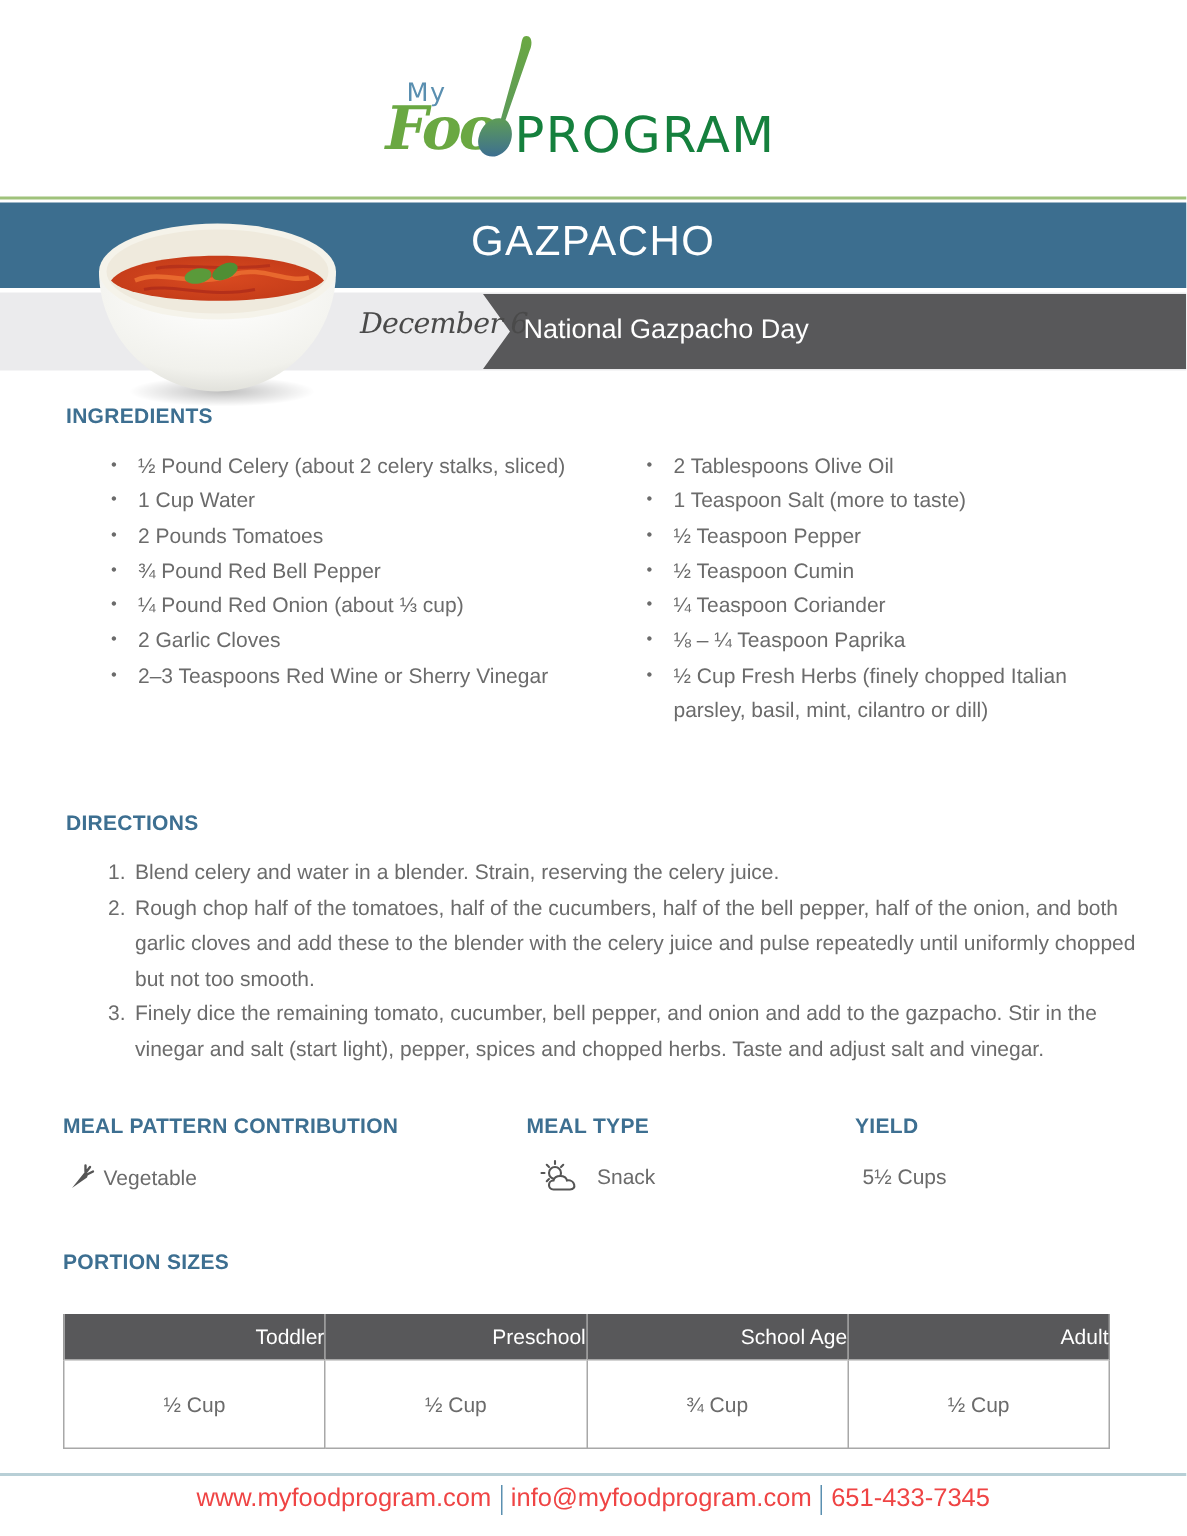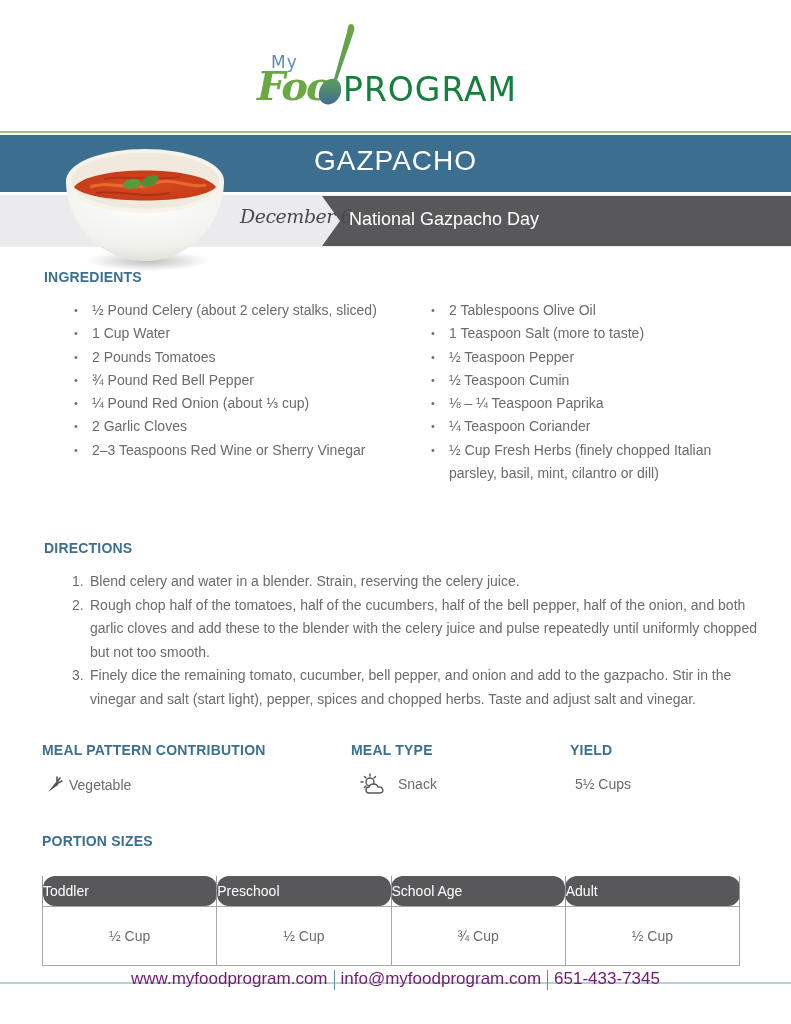--- a/index.html
+++ b/index.html
@@ -36,25 +36,25 @@
 
   ol.dir { position: absolute; left: 68px; top: 570px; width: 690px; list-style: none; font-size: 14px; line-height: 23.5px; color: #6b6b6b; }
   ol.dir li { position: relative; padding-left: 22px; }
   .dir-num { position: absolute; left: 4px; top: 0; }
 
   .info-row { position: absolute; font-size: 14px; color: #6b6b6b; display: flex; align-items: center; }
   .info-row svg { margin-right: 6px; }
 
   
   table.portions { position: absolute; left: 42px; top: 876px; width: 698px; border-collapse: collapse; font-size: 14px; }
-  table.portions th { background: #58585a; color: #ffffff; font-weight: normal; height: 30px; border-left: 1px solid #9a9a9a; border-right: 1px solid #9a9a9a; text-align: left; width: 25%; border-radius: 12px; }
+  table.portions th { background: #58585a; color: #ffffff; font-weight: normal; height: 30px; border-left: 1px solid #9a9a9a; border-right: 1px solid #9a9a9a; text-align: right; width: 25%; }
   table.portions td { height: 59px; text-align: center; color: #6b6b6b; border: 1px solid #a8a8a8; margin-left: 24px; }
 
   .footer-rule { position: absolute; left: 0; top: 982px; width: 791px; height: 2px; background: #b8cfd6; }
-  .footer { position: absolute; left: 0; top: 969px; width: 791px; text-align: center; font-size: 17px; color: #701a75; }
+  .footer { position: absolute; left: 0; top: 989px; width: 791px; text-align: center; font-size: 17px; color: #ef4444; }
   .footer .sep { display: inline-block; width: 1px; height: 20px; background: #5a8fb0; vertical-align: middle; margin: 0 6px; }
 </style>
 </head>
 <body>
 
 <div class="logo">
   <span class="logo-my">My</span>
   <span class="logo-foo">Foo</span>
   <svg class="logo-spoon" width="50" height="86" viewBox="0 0 50 86">
     <defs>
@@ -115,22 +115,22 @@
   <li>¾ Pound Red Bell Pepper</li>
   <li>¼ Pound Red Onion (about ⅓ cup)</li>
   <li>2 Garlic Cloves</li>
   <li>2–3 Teaspoons Red Wine or Sherry Vinegar</li>
 </ul>
 <ul class="ing" style="left:419px; top:299px; width:330px;">
   <li>2 Tablespoons Olive Oil</li>
   <li>1 Teaspoon Salt (more to taste)</li>
   <li>½ Teaspoon Pepper</li>
   <li>½ Teaspoon Cumin</li>
+  <li>¼ Teaspoon Coriander</li>
   <li>⅛ – ¼ Teaspoon Paprika</li>
-  <li>¼ Teaspoon Coriander</li>
   <li style="width:325px;">½ Cup Fresh Herbs (finely chopped Italian parsley, basil, mint, cilantro or dill)</li>
 </ul>
 
 <h2 class="h" style="left:44px; top:540px;">DIRECTIONS</h2>
 <ol class="dir">
   <li>
     <span class="dir-num">1.</span>
     <span>Blend celery and water in a blender. Strain, reserving the celery juice.</span>
   </li>
   <li>

